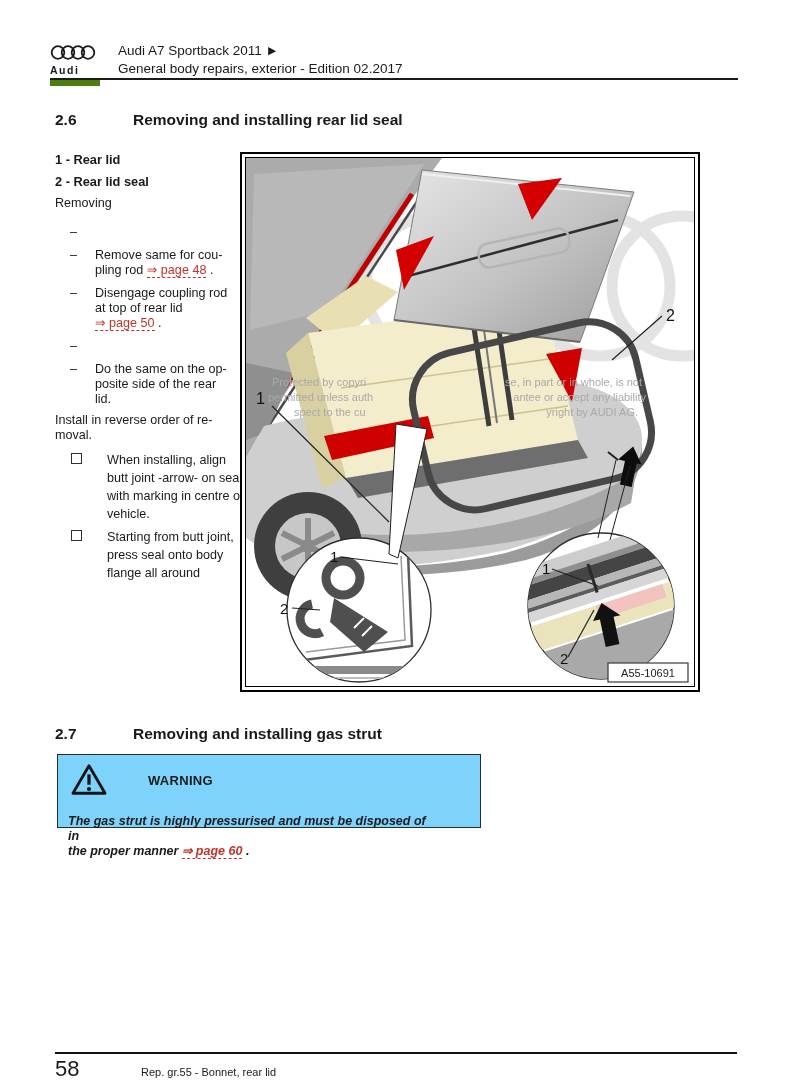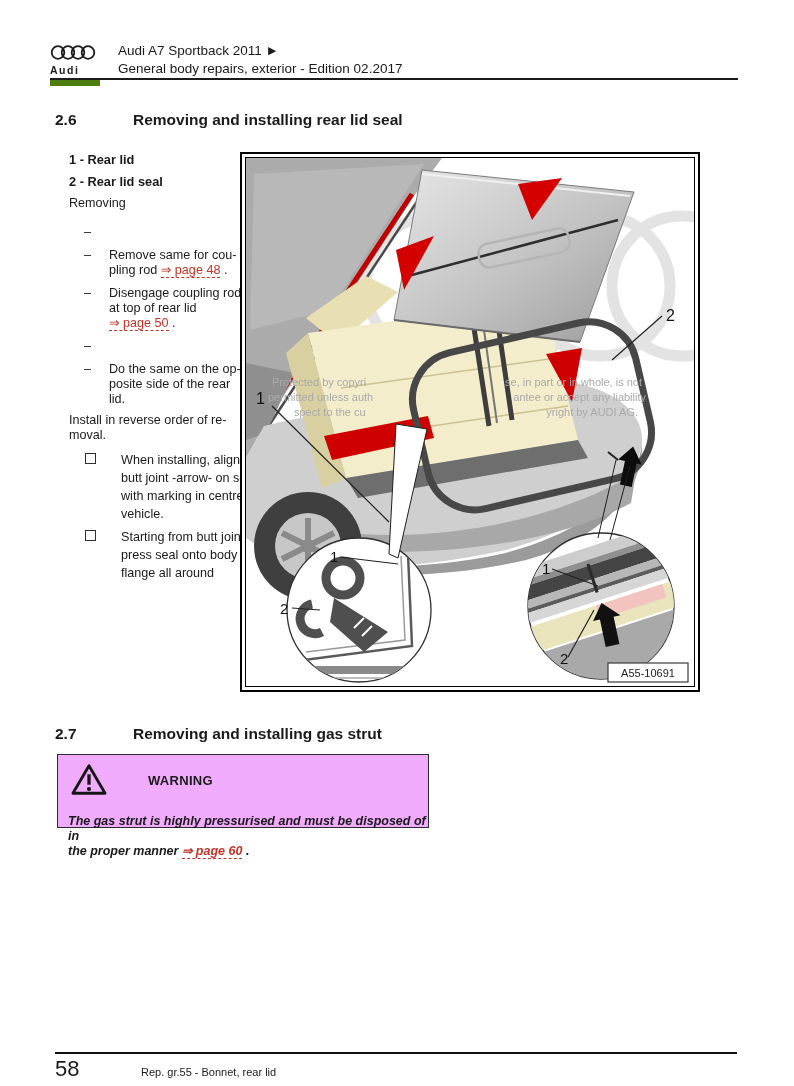--- a/index.html
+++ b/index.html
@@ -13,40 +13,40 @@
   .logo-block{left:50px;top:44px;width:50px;border-bottom:8px solid #4d7c0f;padding-bottom:2px;}
   .brand{font-weight:bold;font-size:10.5px;letter-spacing:1.5px;margin-top:-1px;}
   .header-text{left:110px;top:42px;font-size:13.5px;line-height:17.5px;margin-left:8px;}
   .header-rule{left:50px;top:78px;width:688px;height:2px;background:#1a1a1a;}
 
   
   .sec-heading{left:55px;font-size:15.5px;font-weight:bold;white-space:nowrap;}
   .sec-heading .sec-num{display:inline-block;width:78px;}
 
   
-  .left-col{left:69px;top:152px;width:190px;font-size:12.6px;line-height:15px;}
+  .left-col{left:55px;top:152px;width:190px;font-size:12.6px;line-height:15px;}
   .legend-item{font-weight:bold;font-size:12.8px;margin-bottom:7px;}
   .subheading{margin-bottom:14px;}
   .step{display:flex;margin-bottom:8px;}
   .dash{width:25px;flex:none;margin-left:15px;}
   .step-text{white-space:pre-line;width:150px;}
   .para{white-space:pre-line;margin:6px 0 8px 0;}
   .cb-step{display:flex;margin-bottom:5px;}
   .cb-box{width:9px;height:9px;border:1.5px solid #2e2e2e;flex:none;margin:2px 13px 0 16px;background:#fff;}
   .cb-text{white-space:pre-line;width:150px;line-height:18px;margin-left:12px;}
 
   .link{color:#c23327;border-bottom:1px dashed #c23327;cursor:pointer;text-decoration:none;}
 
   
   .figure-frame{left:240px;top:152px;width:460px;height:540px;border:2px solid #000;padding:3px;box-sizing:border-box;background:#fff;}
   .figure-inner{width:100%;height:100%;border:1px solid #000;box-sizing:border-box;position:relative;overflow:hidden;background:#fff;}
   .figure-inner svg{display:block;width:100%;height:100%;}
 
   
-  .warning-box{left:57px;top:754px;width:372px;height:74px;border:1px solid #2a2a2a;box-sizing:border-box;background:#f0abfc;}
+  .warning-box{left:57px;top:754px;width:424px;height:74px;border:1px solid #2a2a2a;box-sizing:border-box;background:#7dd3fc;}
   .warning-head{position:absolute;left:12px;top:8px;display:flex;align-items:center;}
   .warning-title{font-size:13px;font-weight:bold;margin-left:40px;letter-spacing:.3px;}
   .warning-body{position:absolute;left:10px;top:44px;width:366px;font-size:12.5px;line-height:15px;
     font-style:italic;font-weight:bold;white-space:pre-line;}
   .warning-body .link{font-style:italic;}
 
   
   .footer-rule{left:55px;top:1052px;width:682px;height:2px;background:#111;}
   .page-num{left:55px;top:1056px;font-size:22px;}
   .chapter-ref{left:97px;top:1066px;font-size:11px;margin-left:44px;}

